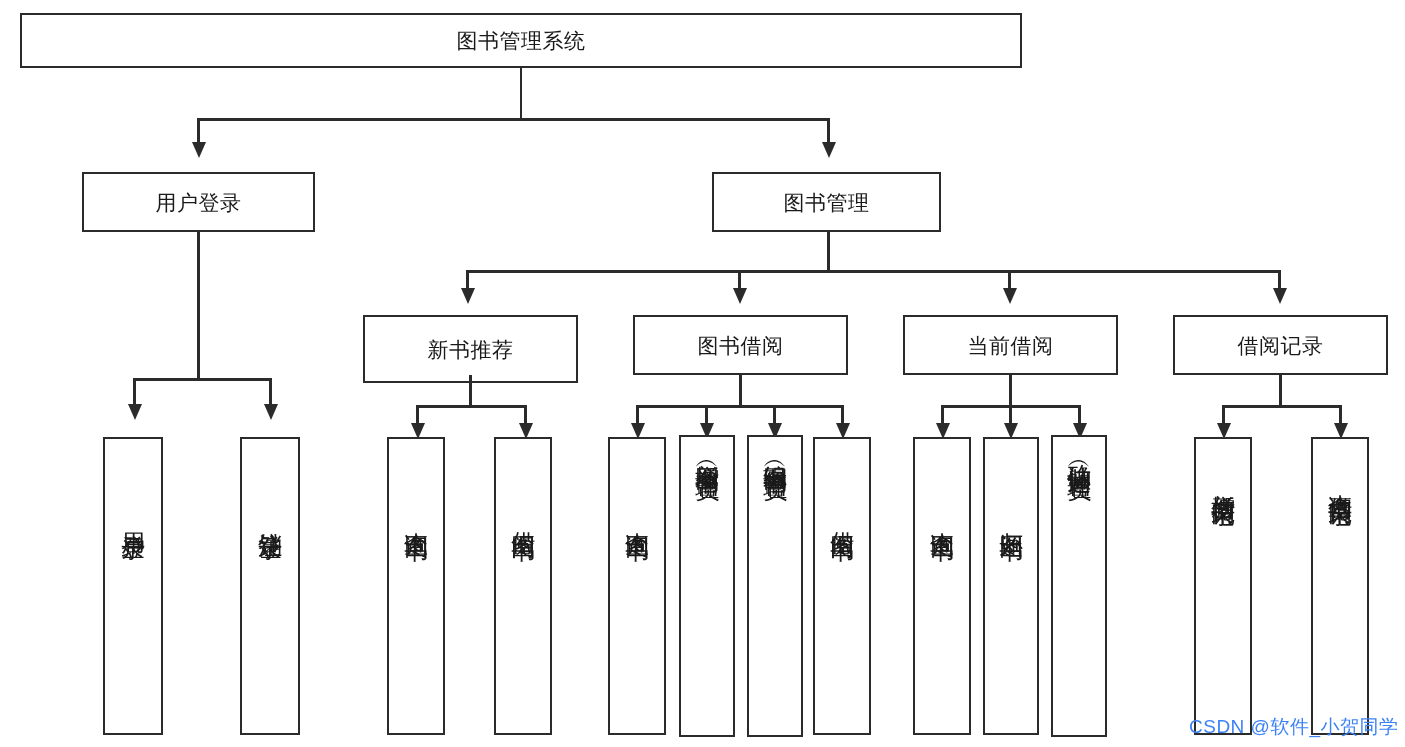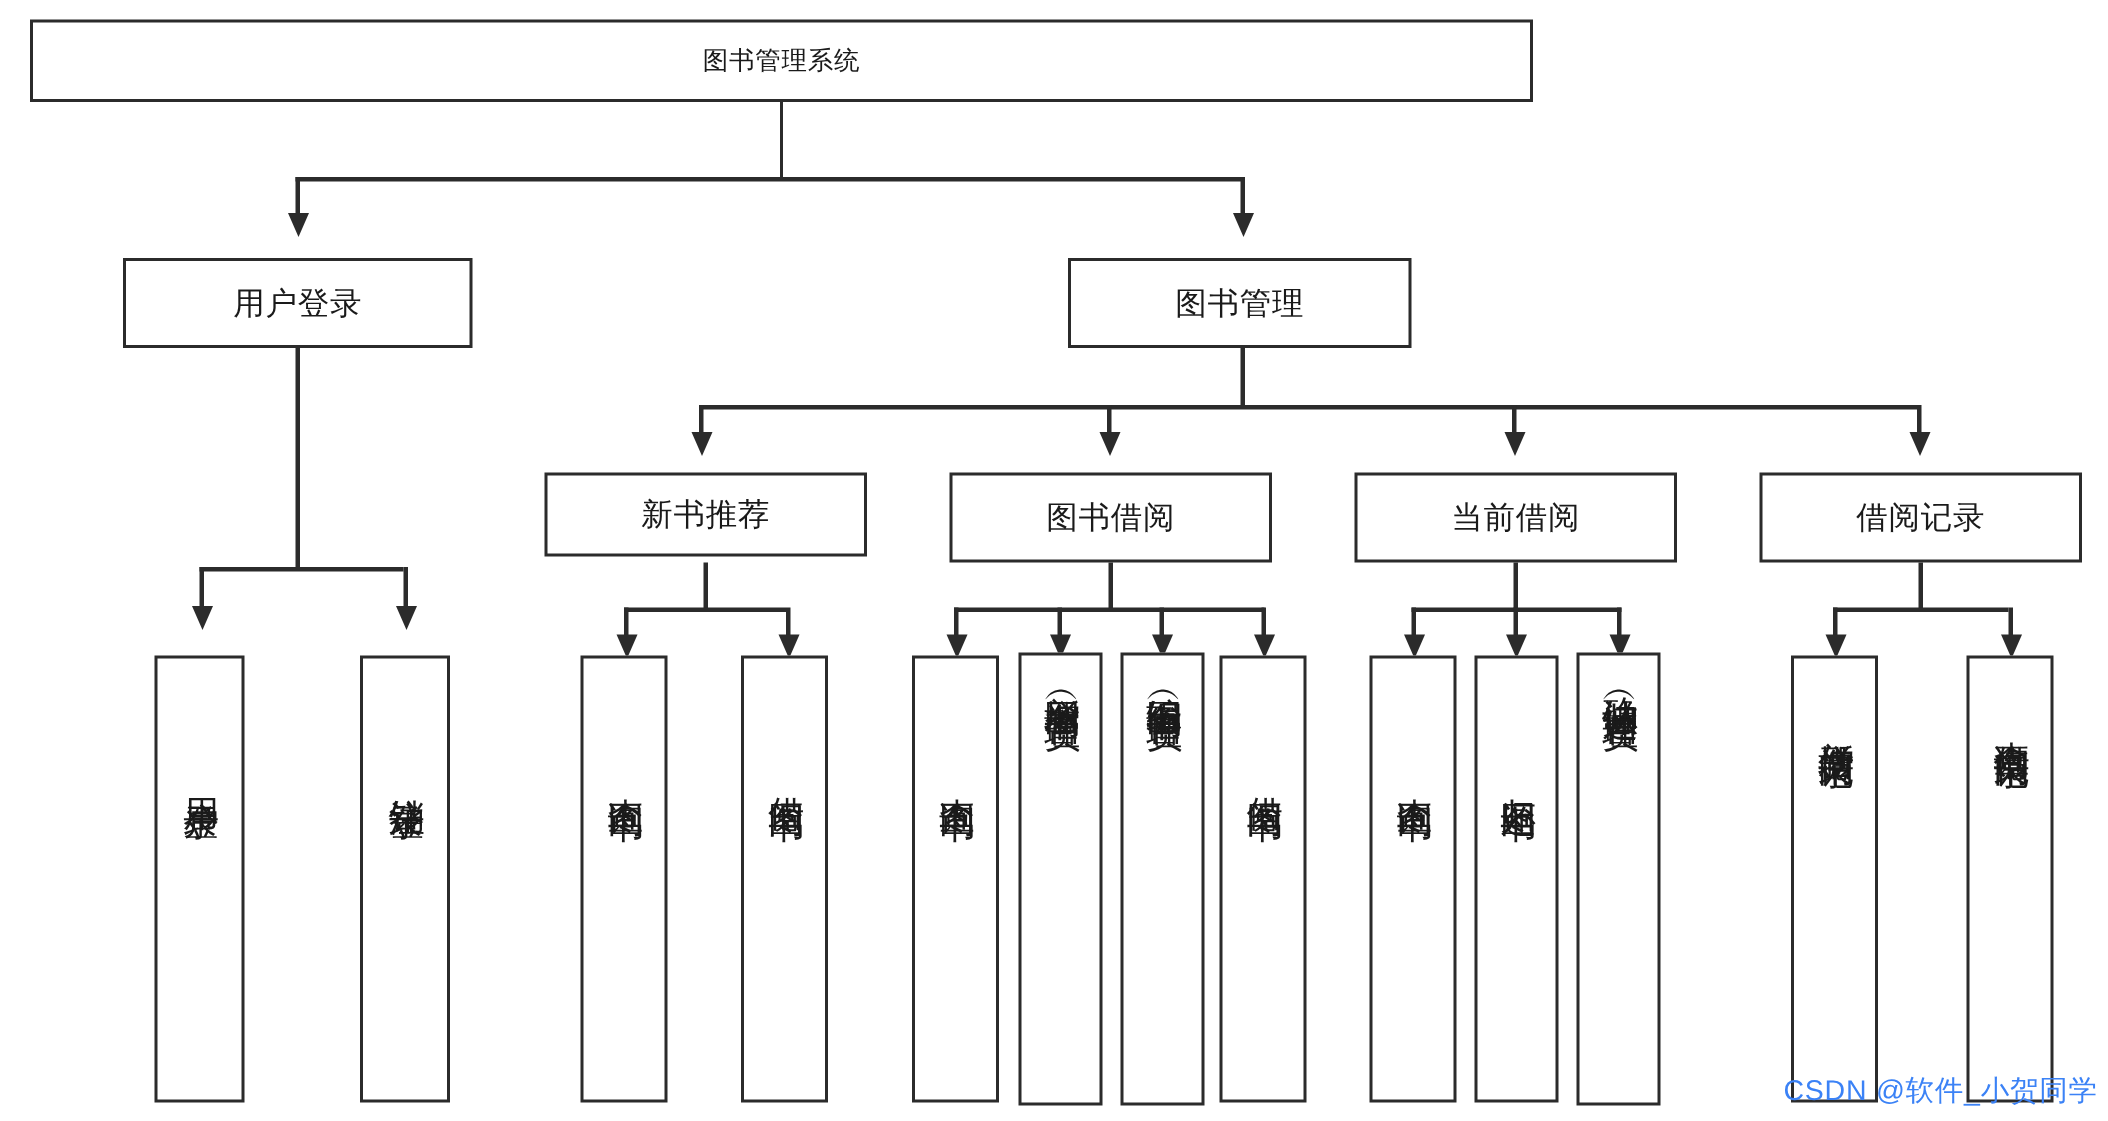--- a/index.html
+++ b/index.html
@@ -32,21 +32,21 @@
   }
   .node-label {
     display: block;
     white-space: nowrap;
   }
   
   .node.horiz .node-label {
     font-size: 21px;
     line-height: 1;
   }
-  .node.root .node-label { font-size: 17px; }
+  .node.root .node-label { font-size: 21px; }
 
   
   .node.vert {
     align-items: flex-start;
     padding-top: 10px;
   }
   .node.vert .node-label {
     writing-mode: vertical-rl;
     text-orientation: upright;
     font-size: 24px;
@@ -117,21 +117,21 @@
   <div class="hline" style="left:466px; top:270px; width:814px;"></div>
   <div class="vline" style="left:466px; top:270px; height:20px;"></div>
   <div class="arrow" style="left:460.5px; top:288px;"></div>
   <div class="vline" style="left:738px; top:270px; height:20px;"></div>
   <div class="arrow" style="left:732.5px; top:288px;"></div>
   <div class="vline" style="left:1008px; top:270px; height:20px;"></div>
   <div class="arrow" style="left:1002.5px; top:288px;"></div>
   <div class="vline" style="left:1278px; top:270px; height:20px;"></div>
   <div class="arrow" style="left:1272.5px; top:288px;"></div>
 
-  <div class="node horiz" style="left:363px; top:315px; width:215px; height:56px;">
+  <div class="node horiz" style="left:363px; top:315px; width:215px; height:68px;">
     <span class="node-label">新书推荐</span>
   </div>
   <div class="node horiz" style="left:633px; top:315px; width:215px; height:60px;">
     <span class="node-label">图书借阅</span>
   </div>
   <div class="node horiz" style="left:1173px; top:315px; width:215px; height:60px;">
     <span class="node-label">借阅记录</span>
   </div>
   <div class="node horiz" style="left:903px; top:315px; width:215px; height:60px;">
     <span class="node-label">当前借阅</span>

